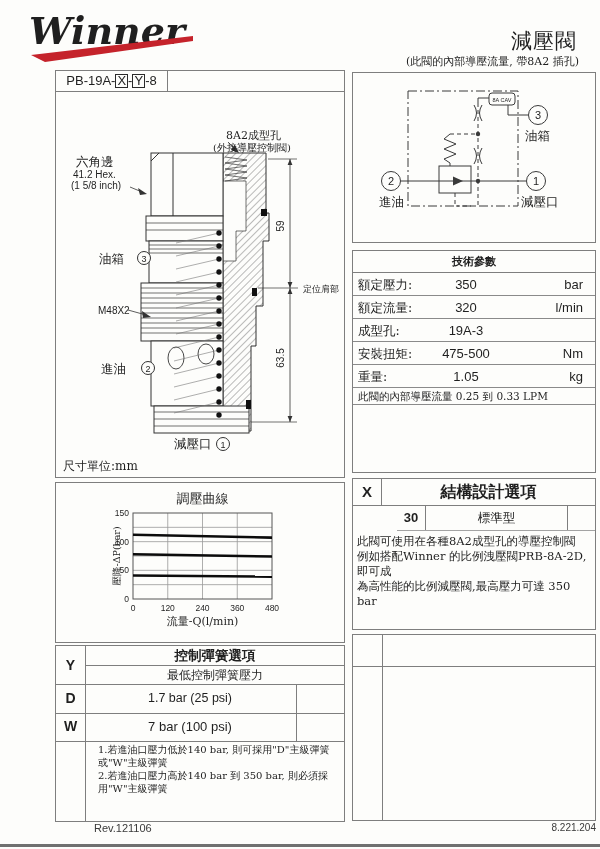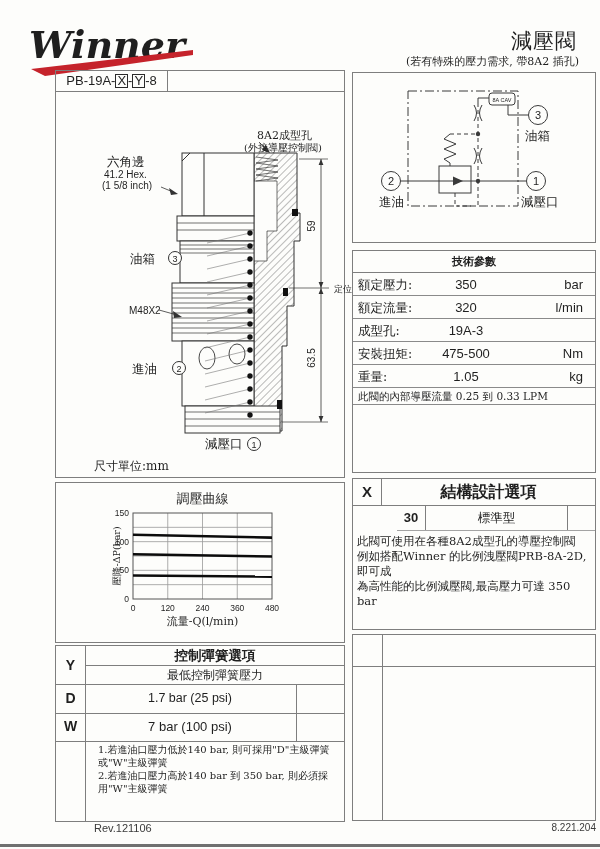--- a/index.html
+++ b/index.html
@@ -57,35 +57,35 @@
   .docnum{position:absolute;right:4px;top:822px;font-size:10px;color:#3a3a3a;}
   .scanline{position:absolute;left:0;top:844px;width:600px;height:3px;background:#707070;}
   svg text{fill:#1f1f1f;}
   .cjk-svg{font-family:"DejaVu Serif",serif;}
 </style>
 </head>
 <body>
 
 <div class="page">
 
-  <div class="abs" style="left:25px;top:17px;width:175px;height:62px;text-align:center;">
+  <div class="abs" style="left:25px;top:3px;width:175px;height:62px;text-align:center;">
     <svg width="175" height="62" viewBox="0 0 175 62">
       <text x="4" y="41" font-family="DejaVu Serif, serif" font-style="italic" font-weight="bold" font-size="38" fill="#c5232b">Winner</text>
       <path d="M6,52 L168,33 L168,38 L20,59 Z" fill="#c5232b"></path>
     </svg>
   </div>
   <div class="doc-title">減壓閥</div>
-  <div class="doc-subtitle">(若有特殊的壓力需求, 帶8A2 插孔)</div>
+  <div class="doc-subtitle">(此閥的內部導壓流量, 帶8A2 插孔)</div>
 
   <div class="order">
     <div class="c2"><span>PB-19A-</span><span class="kbox">X</span><span>-</span><span class="kbox">Y</span><span>-8</span></div>
     <div class="c3"></div>
   </div>
 
-  <div class="box" style="left:55px;top:91px;width:290px;height:387px;padding-left:31px;">
+  <div class="box" style="left:55px;top:91px;width:290px;height:387px;">
     <svg width="288" height="385" viewBox="0 0 288 385" class="cjk-svg">
       <defs>
         <pattern id="hatch" width="5" height="5" patternTransform="rotate(45)" patternUnits="userSpaceOnUse">
           <line x1="0" y1="0" x2="0" y2="5" stroke="#555" stroke-width="0.8"></line>
         </pattern>
       </defs>
       <g stroke="#333" fill="none" stroke-width="1">
 
         <polygon points="167,61 210,61 210,121 213,121 213,149 207,149 207,214 200,214 200,254 195,254 195,339 167,339" fill="url(#hatch)"></polygon>
         <polygon points="167,89 190,89 190,139 180,139 180,169 167,169" fill="#fdfdfb" stroke-width="0.7"></polygon>

